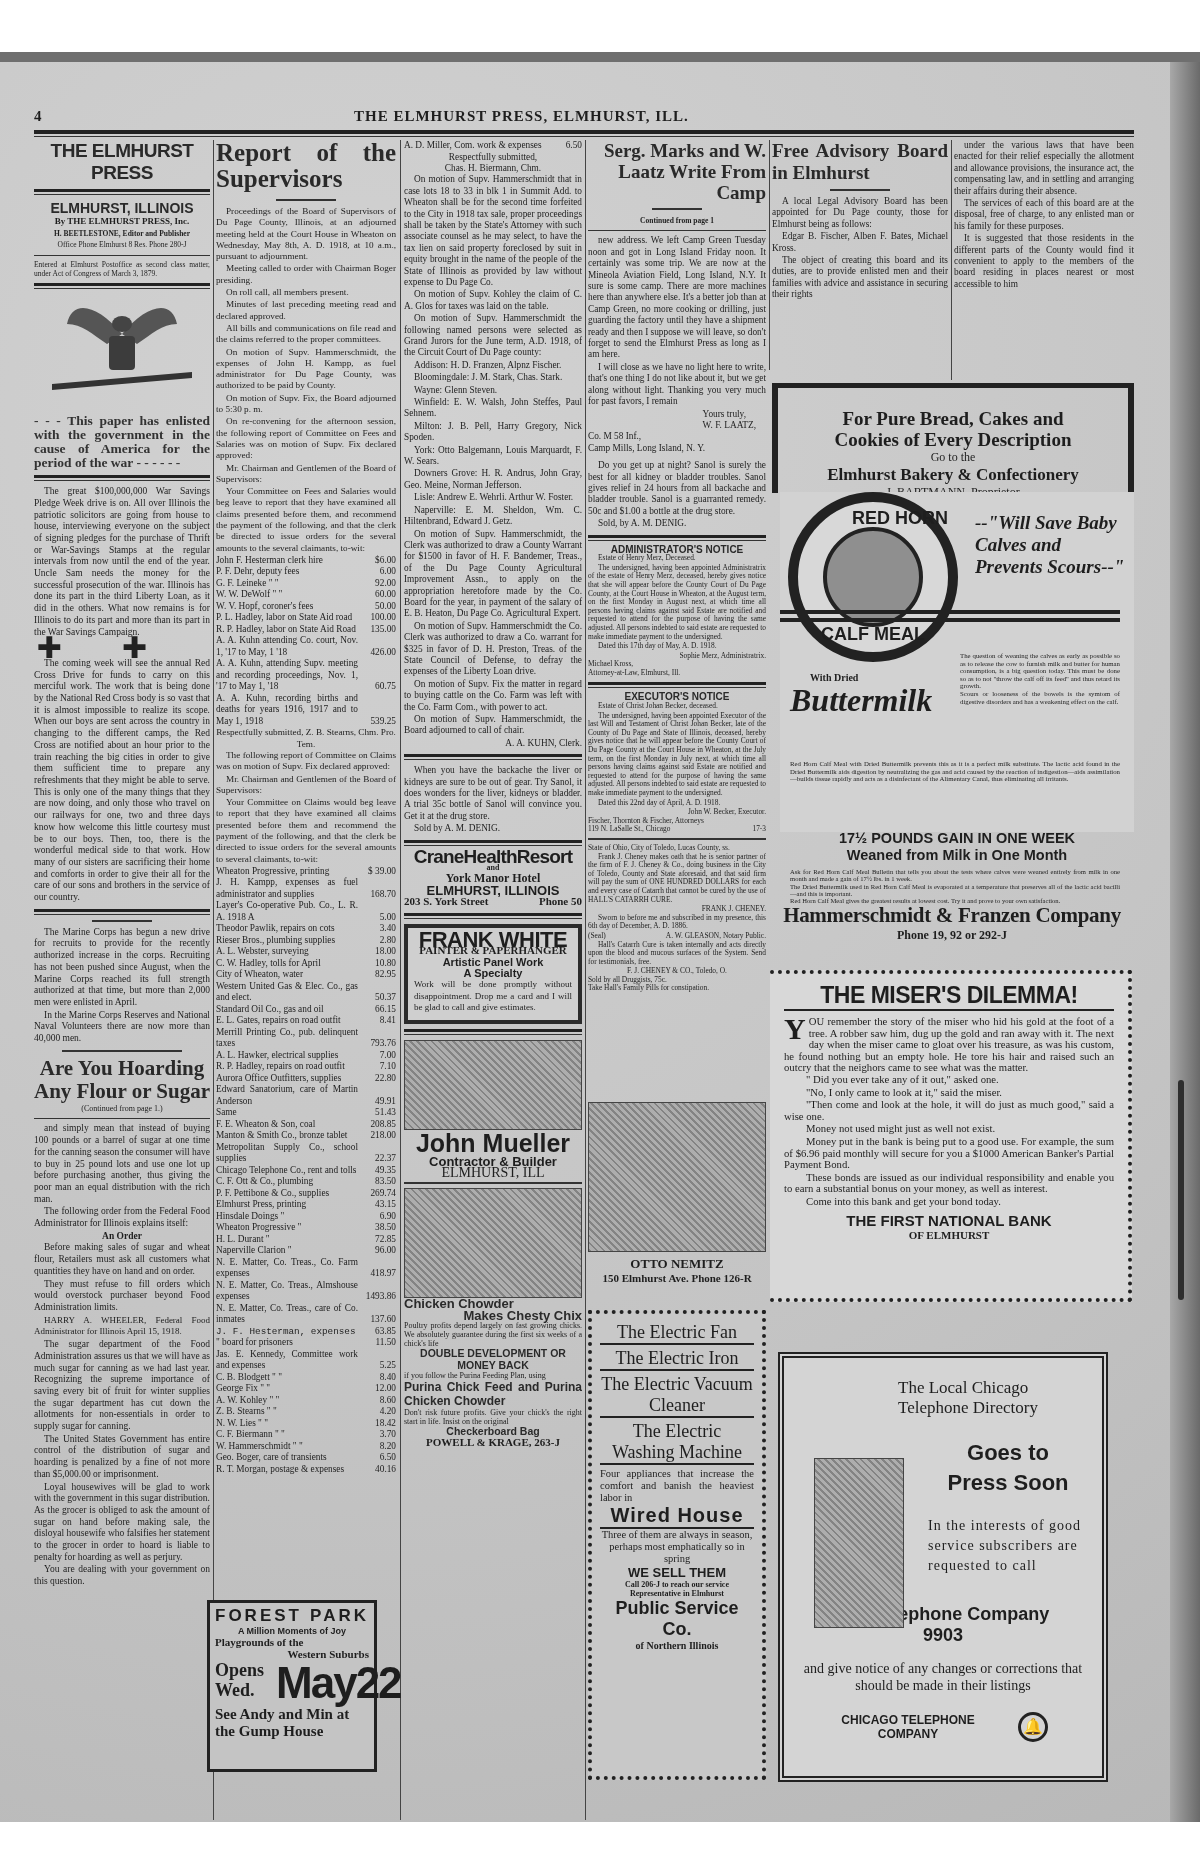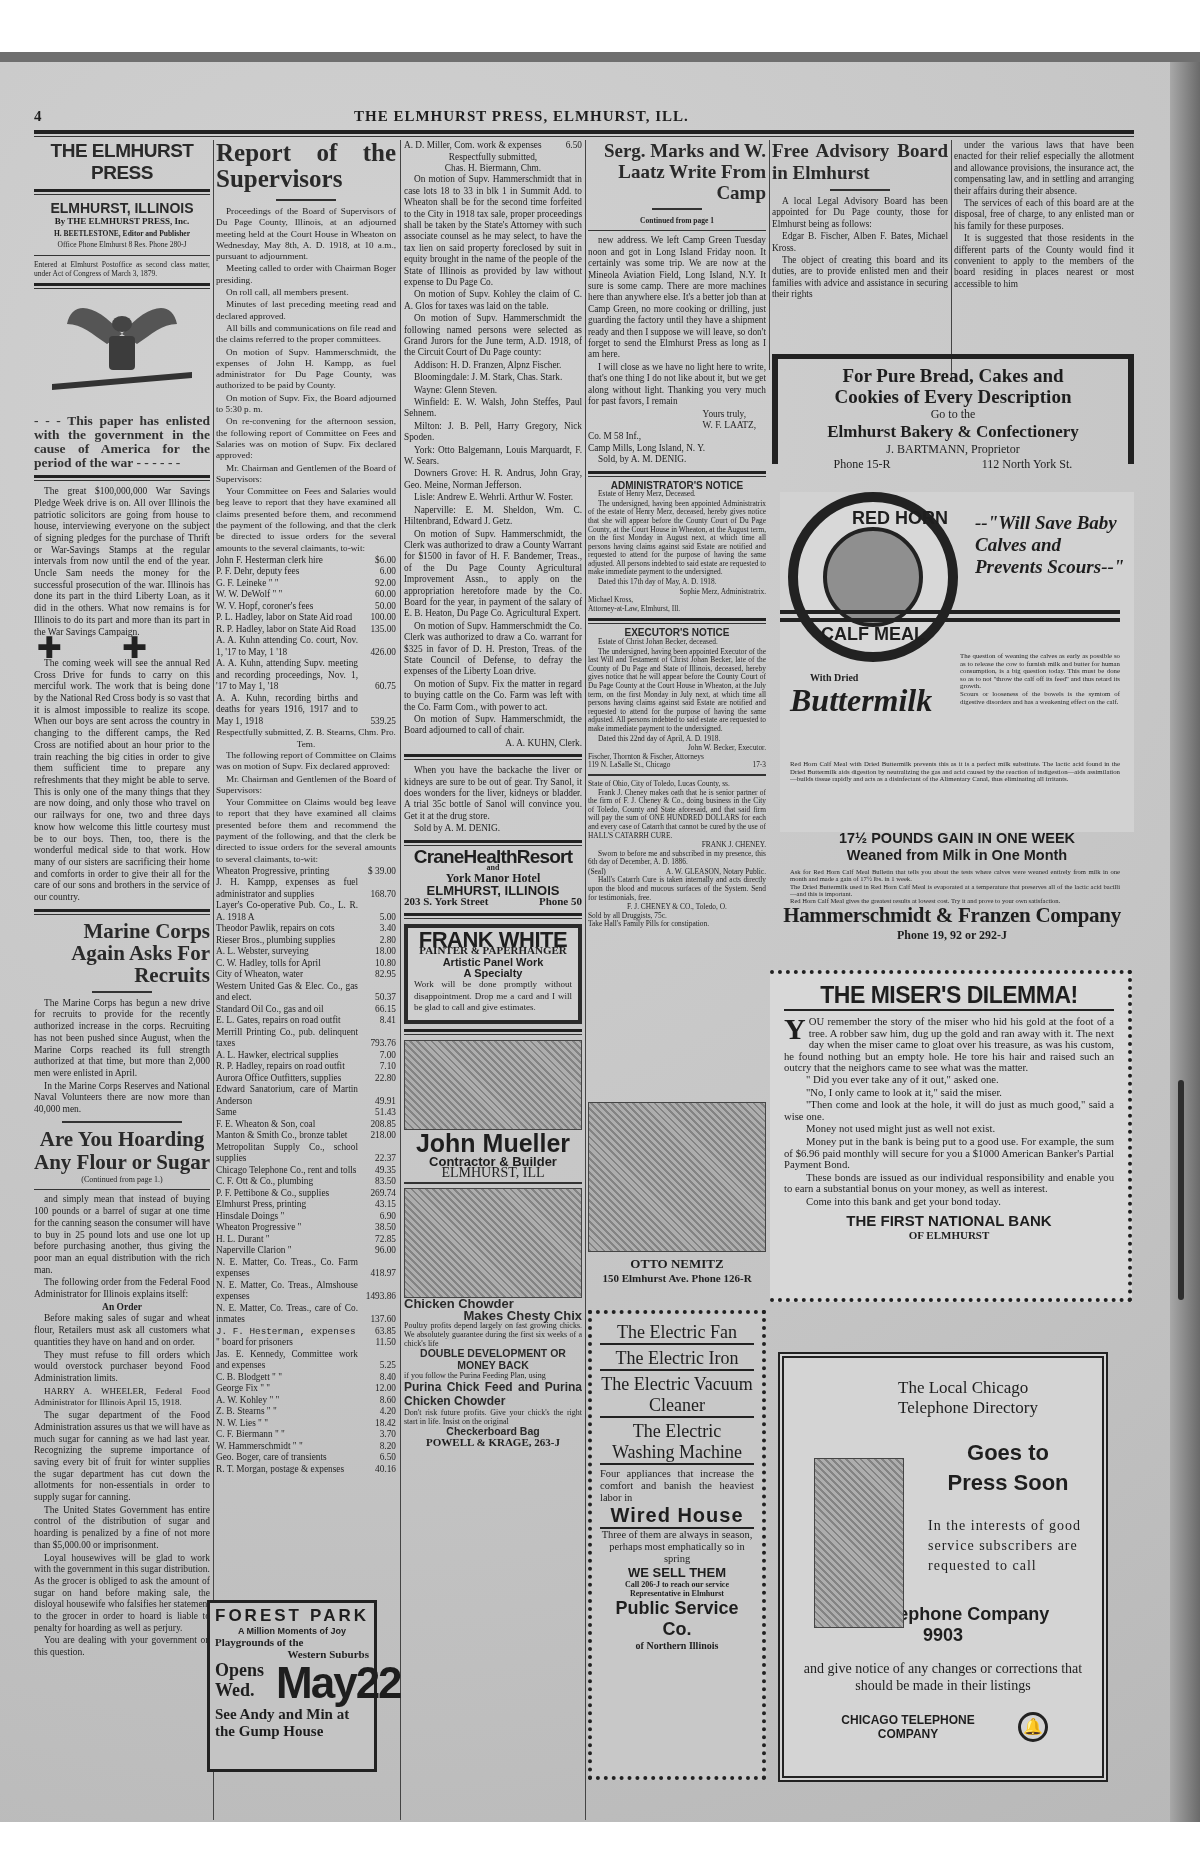--- a/index.html
+++ b/index.html
@@ -101,21 +101,20 @@
         <rect x="62" y="42" width="26" height="34" rx="4" fill="#3c3c3c"></rect>
         <path d="M5 90 L145 78 L145 84 L5 96 Z" fill="#333"></path>
       </svg>
     </div>
     <div class="hd" style="font-family:'Liberation Serif',serif; font-size:13.5px; line-height:14px; color:#333">- - - This paper has enlisted with the government in the cause of America for the period of the war - - - - - -</div>
     <div class="hr-double"></div>
     <div class="p">The great $100,000,000 War Savings Pledge Week drive is on. All over Illinois the patriotic solicitors are going from house to house, interviewing everyone on the subject of signing pledges for the purchase of Thrift or War-Savings Stamps at the regular intervals from now until the end of the year. Uncle Sam needs the money for the successful prosecution of the war. Illinois has done its part in the third Liberty Loan, as it did in the others. What now remains is for Illinois to do its part and more than its part in the War Savings Campaign.</div>
     <div class="cross">✚✚</div>
     <div class="p">The coming week will see the annual Red Cross Drive for funds to carry on this merciful work. The work that is being done by the National Red Cross body is so vast that it is almost impossible to realize its scope. When our boys are sent across the country in changing to the different camps, the Red Cross are notified about an hour prior to the train reaching the big cities in order to give them sufficient time to prepare any refreshments that they might be able to serve. This is only one of the many things that they are now doing, and only those who travel on our railways for one, two and three days know how welcome this little courtesy must be to our boys. Then, too, there is the wonderful medical side to that work. How many of our sisters are sacrificing their home and comforts in order to give their all for the care of our sons and brothers in the service of our country.</div>
     <div class="hr-double"></div>
-    <div class="hd" style="font-family:'Liberation Serif',serif; font-size:21px; line-height:22px; text-align:right">Marine Corps Again Asks For Recruits</div>
     <div class="hr-short"></div>
     <div class="p">The Marine Corps has begun a new drive for recruits to provide for the recently authorized increase in the corps. Recruiting has not been pushed since August, when the Marine Corps reached its full strength authorized at that time, but more than 2,000 men were enlisted in April.</div>
     <div class="p">In the Marine Corps Reserves and National Naval Volunteers there are now more than 40,000 men.</div>
     <div class="hr-short" style="width:120px"></div>
     <div class="hd" style="font-family:'Liberation Serif',serif; font-size:21px; line-height:23px; text-align:center">Are You Hoarding Any Flour or Sugar</div>
     <div class="center" style="font-size:8px">(Continued from page 1.)</div>
     <div class="hr-full" style="height:1px"></div>
     <div class="p">and simply mean that instead of buying 100 pounds or a barrel of sugar at one time for the canning season the consumer will have to buy in 25 pound lots and use one lot up before purchasing another, thus giving the poor man an equal distribution with the rich man.</div>
     <div class="p">The following order from the Federal Food Administrator for Illinois explains itself:</div>
     <div class="center" style="font-weight:bold">An Order</div>
@@ -458,20 +457,21 @@
     <div class="hd" style="font-family:'Liberation Serif',serif; font-size:19px; line-height:21px; text-align:right">Serg. Marks and W. Laatz Write From Camp</div>
     <div class="hr-short" style="width:50px"></div>
     <div class="center" style="font-size:7.5px; font-weight:bold">Continued from page 1</div>
     <div class="hr-full" style="height:1px"></div>
     <div class="p">new address. We left Camp Green Tuesday noon and got in Long Island Friday noon. It certainly was some trip. We are now at the Mineola Aviation Field, Long Island, N.Y. It sure is some camp. There are more machines here than anywhere else. It's a better job than at Camp Green, no more cooking or drilling, just guarding the factory until they have a shipment ready and then I suppose we will leave, so don't forget to send the Elmhurst Press as long as I am here.</div>
     <div class="p">I will close as we have no light here to write, that's one thing I do not like about it, but we get along without light. Thanking you very much for past favors, I remain</div>
     <div style="text-align:right; padding-right:20px">Yours truly,</div>
     <div style="text-align:right; padding-right:10px">W. F. LAATZ,</div>
     <div>Co. M 58 Inf.,</div>
     <div>Camp Mills, Long Island, N. Y.</div>
+    <div class="p" style="margin-top:6px">Do you get up at night? Sanol is surely the best for all kidney or bladder troubles. Sanol gives relief in 24 hours from all backache and bladder trouble. Sanol is a guarranted remedy. 50c and $1.00 a bottle at the drug store.</div>
     <div class="p">Sold, by A. M. DENIG.</div>
     <div class="hr-double"></div>
     <div style="font-size:7.4px; line-height:8.6px">
       <div class="hd center" style="font-size:10px">ADMINISTRATOR'S NOTICE</div>
       <div class="p">Estate of Henry Merz, Deceased.</div>
       <div class="p">The undersigned, having been appointed Administratrix of the estate of Henry Merz, deceased, hereby gives notice that she will appear before the County Court of Du Page County, at the Court House in Wheaton, at the August term, on the first Monday in August next, at which time all persons having claims against said Estate are notified and requested to attend for the purpose of having the same adjusted. All persons indebted to said estate are requested to make immediate payment to the undersigned.</div>
       <div class="p">Dated this 17th day of May, A. D. 1918.</div>
       <div style="text-align:right">Sophie Merz, Administratrix.</div>
       <div>Michael Kross,</div>
       <div>Attorney-at-Law, Elmhurst, Ill.</div>
@@ -537,21 +537,21 @@
     <div class="p">Edgar B. Fischer, Alben F. Bates, Michael Kross.</div>
     <div class="p">The object of creating this board and its duties, are to provide enlisted men and their families with advice and assistance in securing their rights</div>
   </div>
 
   <div class="col c6" style="font-size:9.3px; line-height:11.4px">
     <div class="p">under the various laws that have been enacted for their relief especially the allotment and allowance provisions, the insurance act, the compensating law, and in settling and arranging their affairs during their absence.</div>
     <div class="p">The services of each of this board are at the disposal, free of charge, to any enlisted man or his family for these purposes.</div>
     <div class="p">It is suggested that those residents in the different parts of the County would find it convenient to apply to the members of the board residing in places nearest or most accessible to him</div>
   </div>
 
-  <div style="position:absolute; left:772px; top:292px; width:362px; height:110px; border-top:5px solid #222; border-left:6px solid #222; border-right:6px solid #222; padding:6px 10px; text-align:center; font-family:'Liberation Serif',serif;">
+  <div style="position:absolute; left:772px; top:321px; width:362px; height:110px; border-top:5px solid #222; border-left:6px solid #222; border-right:6px solid #222; padding:20px 10px; text-align:center; font-family:'Liberation Serif',serif;">
     <div style="font-weight:bold; font-size:19px; line-height:21px">For Pure Bread, Cakes and</div>
     <div style="font-weight:bold; font-size:19px; line-height:21px">Cookies of Every Description</div>
     <div style="font-size:12px">Go to the</div>
     <div style="font-weight:bold; font-size:17px">Elmhurst Bakery &amp; Confectionery</div>
     <div style="font-size:12px">J. BARTMANN, Proprietor</div>
     <div style="display:flex; justify-content:space-around; font-size:12px">
       <span>Phone 15-R</span>
       <span>112 North York St.</span>
     </div>
   </div>

